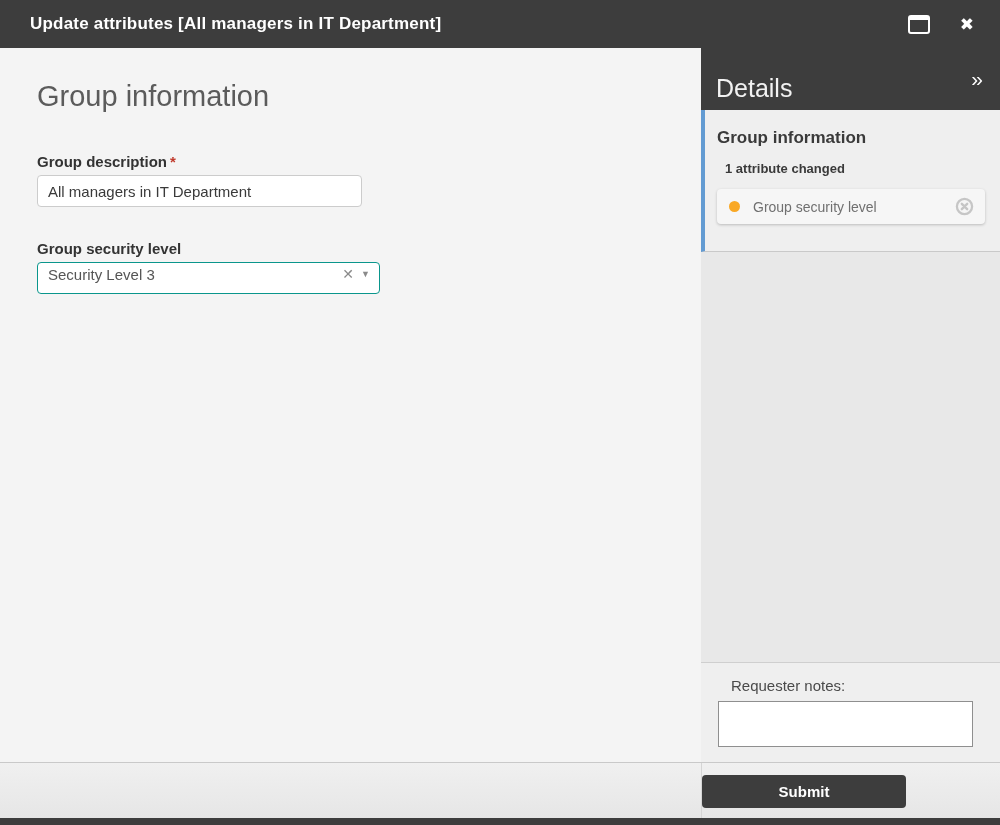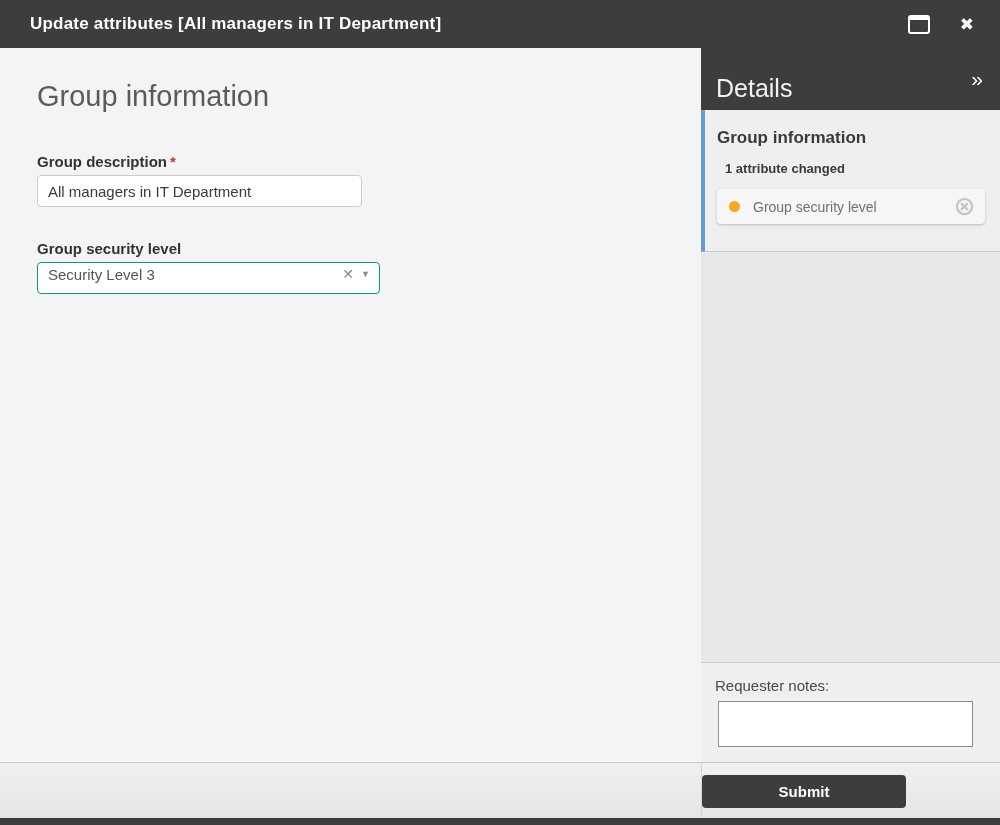--- a/index.html
+++ b/index.html
@@ -114,21 +114,21 @@
   .circle-x-icon { width: 19px; height: 19px; flex: none; cursor: pointer; }
 
   .sidebar-spacer { height: 410px; background: #e8e8e8; }
 
   .notes-section {
     height: 100px;
     background: #efefef;
     border-top: 1px solid #cfcfcf;
     padding: 14px 0 0 0;
   }
-  .notes-label { font-size: 15px; color: #4a4a4a; margin: 0 0 7px 14px; }
+  .notes-label { font-size: 15px; color: #4a4a4a; margin: 0 0 7px 30px; }
   .notes-textarea {
     display: block;
     width: 255px; height: 46px;
     margin-left: 17px;
     background: #ffffff;
     border: 1px solid #8f8f8f;
     resize: none; outline: none;
     font-family: "Liberation Sans", sans-serif;
     font-size: 14px; color: #333;
     padding: 4px 6px;

